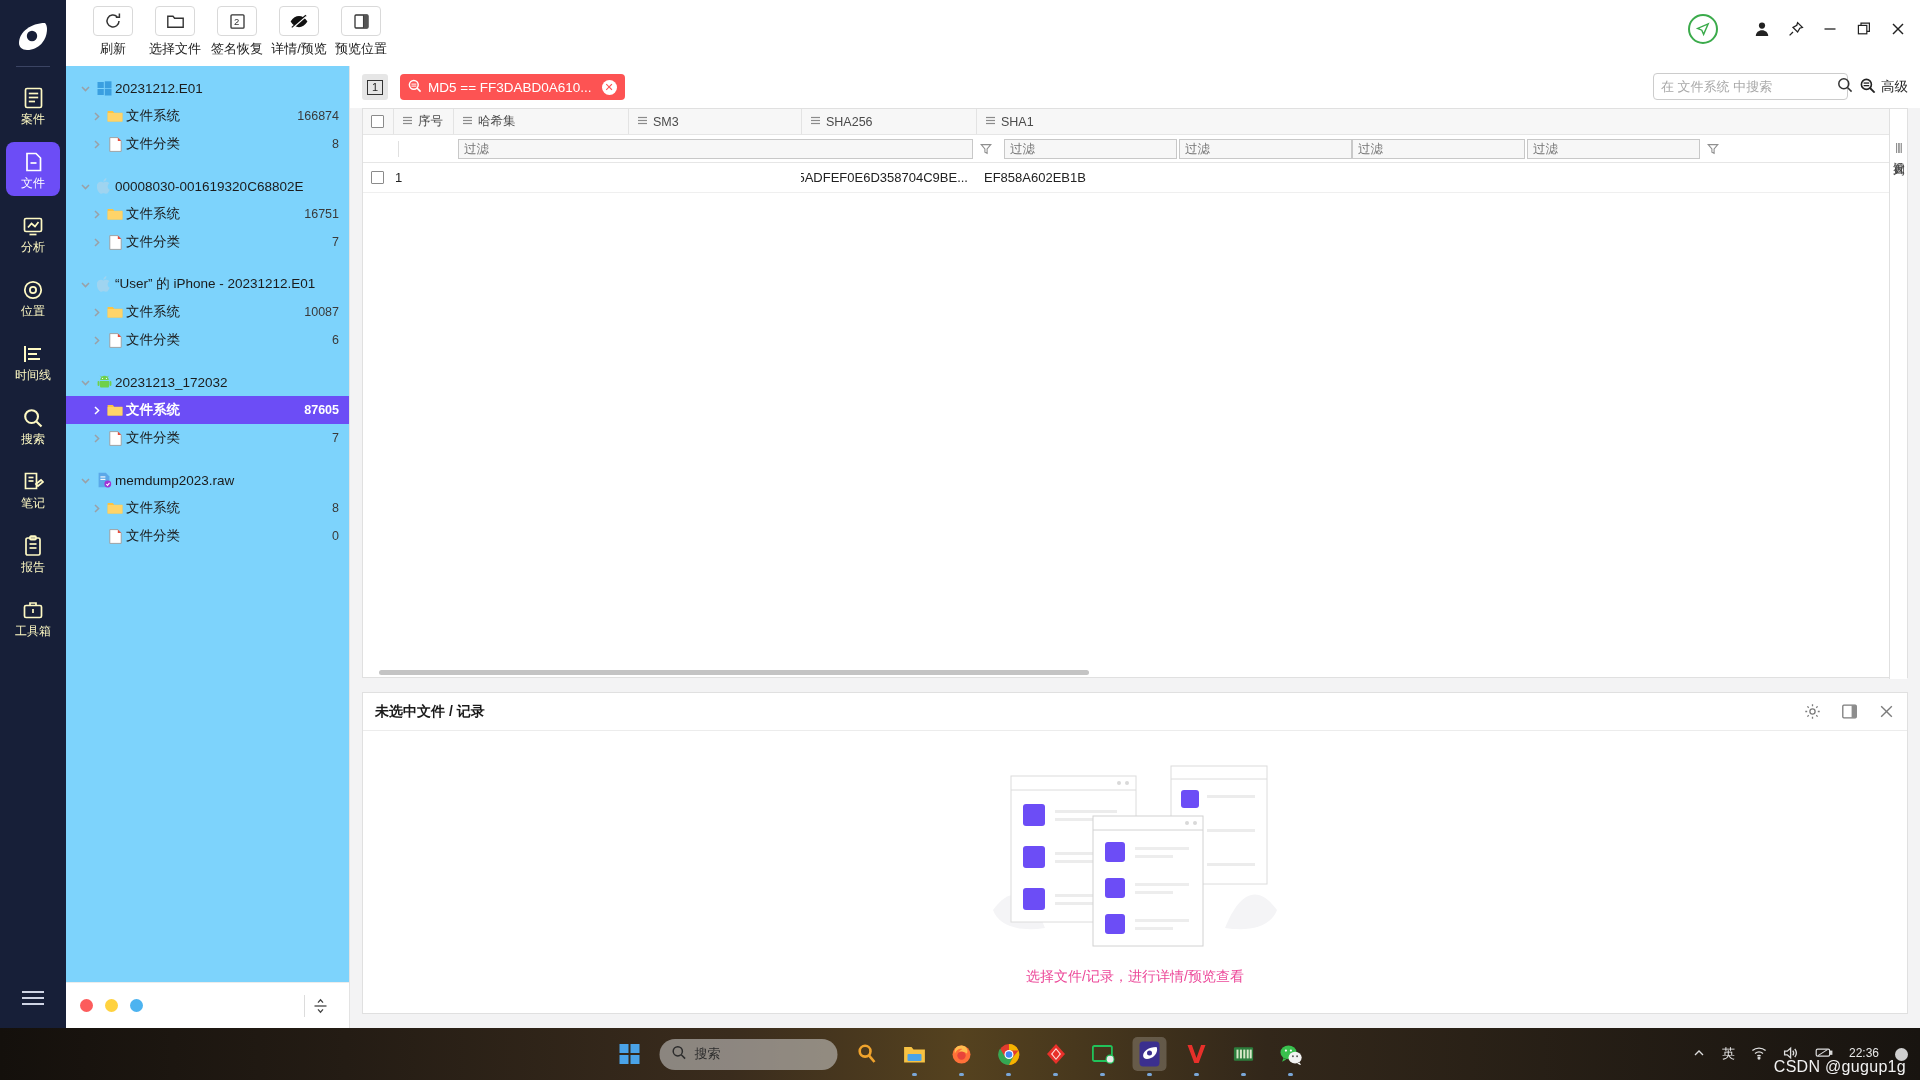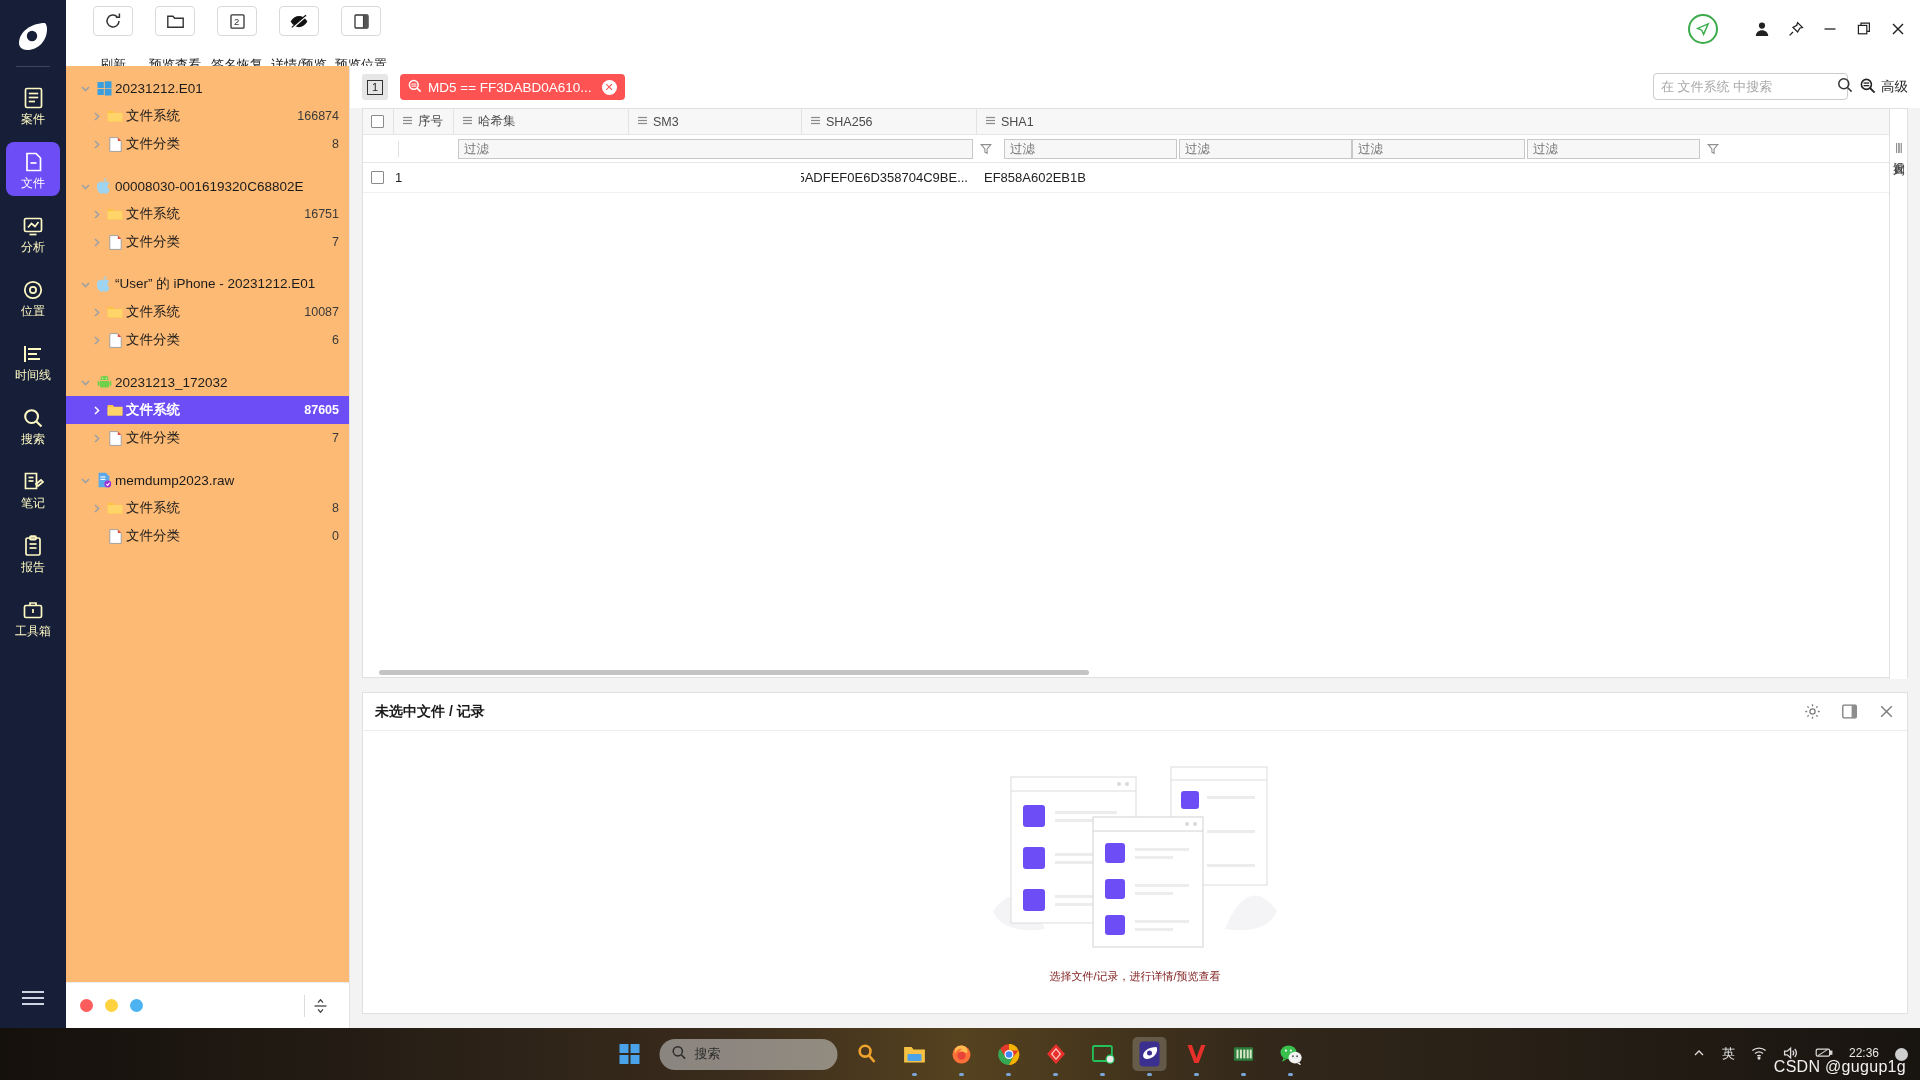--- a/index.html
+++ b/index.html
@@ -46,37 +46,37 @@
     background: #ffffff;
   }
   .tb-group { position: absolute; left: 16px; top: 6px; display: flex; gap: 0px; }
   .tb-btn {
     width: 62px; display: flex; flex-direction: column; align-items: center; cursor: pointer;
   }
   .tb-icon {
     width: 40px; height: 30px; border: 1px solid #d9d9d9; border-radius: 4px;
     background: #fff; display: flex; align-items: center; justify-content: center;
   }
-  .tb-label { font-size: 13px; color: #222; margin-top: 20px; white-space: nowrap; }
+  .tb-label { font-size: 13px; color: #222; margin-top: 4px; white-space: nowrap; }
 
   .win-ctrls {
     position: absolute; right: 14px; top: 14px;
     display: flex; align-items: center; gap: 18px;
   }
   .wc { cursor: pointer; color: #333; display:flex; align-items:center; }
   .notif-ring {
     width: 30px; height: 30px; border-radius: 50%;
     border: 2px solid #3bab4b; display: flex; align-items: center; justify-content: center;
     margin-right: 18px;
   }
 
   
   #tree {
     position: absolute; left: 66px; top: 66px; width: 284px; height: 962px;
-    background: #fdba74; border-right: 1px solid #e3e3e3;
+    background: #7dd3fc; border-right: 1px solid #e3e3e3;
     overflow: hidden;
   }
   .tree-scroll { height: 908px; overflow: hidden; padding-top: 8px; }
   .tgroup { margin-bottom: 14px; }
   .trow {
     display: flex; align-items: center; height: 28px;
     padding-right: 10px; font-size: 13.5px; color: #1b1b1b; cursor: pointer;
     white-space: nowrap;
   }
   .trow.root { padding-left: 11px; }
@@ -188,21 +188,21 @@
     background: #fff; border: 1px solid #e0e0e0;
   }
   .pv-head {
     height: 38px; border-bottom: 1px solid #ececec;
     display: flex; align-items: center; padding: 0 12px; gap: 28px;
   }
   .pv-title { font-size: 14px; font-weight: bold; color: #1a1a1a; }
   .pv-actions { margin-left: auto; display:flex; align-items:center; gap: 20px; color: #7b7b7b; }
   .pv-actions div { cursor: pointer; display:flex; }
   .pv-body { height: 283px; display:flex; flex-direction:column; align-items:center; justify-content:center; }
-  .pv-caption { font-size: 11px; color: #7f1d1d; margin-top: 8px; }
+  .pv-caption { font-size: 14px; color: #ec4899; margin-top: 8px; }
 
   
   #taskbar {
     position: absolute; left: 0; bottom: 0; width: 1920px; height: 52px;
     background: linear-gradient(90deg,#14100c 0%, #241c14 18%, #3a2c1d 38%, #55421f 50%, #32271a 66%, #181410 100%);
   }
   .tb-center {
     position: absolute; left: 50%; transform: translateX(-50%);
     top: 0; height: 52px; display: flex; align-items: center; gap: 13px;
   }
@@ -357,21 +357,21 @@
         </span>
         <span class="tb-label">刷新</span>
       </div>
 
       <div class="tb-btn">
         <span class="tb-icon">
           <svg width="19" height="17" viewBox="0 0 19 17" fill="none" stroke="#333" stroke-width="1.4">
             <path d="M1.8 14.2 v-11 h5.2 l1.6 2 h8.6 v9 z"></path>
           </svg>
         </span>
-        <span class="tb-label">预览查看</span>
+        <span class="tb-label">选择文件</span>
       </div>
 
       <div class="tb-btn">
         <span class="tb-icon">
           <svg width="17" height="17" viewBox="0 0 17 17" fill="none" stroke="#333" stroke-width="1.3">
             <rect x="2" y="1.8" width="13" height="13.4" rx="1"></rect>
             <text x="5" y="12" font-size="9.5" fill="#333" stroke="none" font-family="Liberation Sans">2</text>
           </svg>
         </span>
         <span class="tb-label">签名恢复</span>

